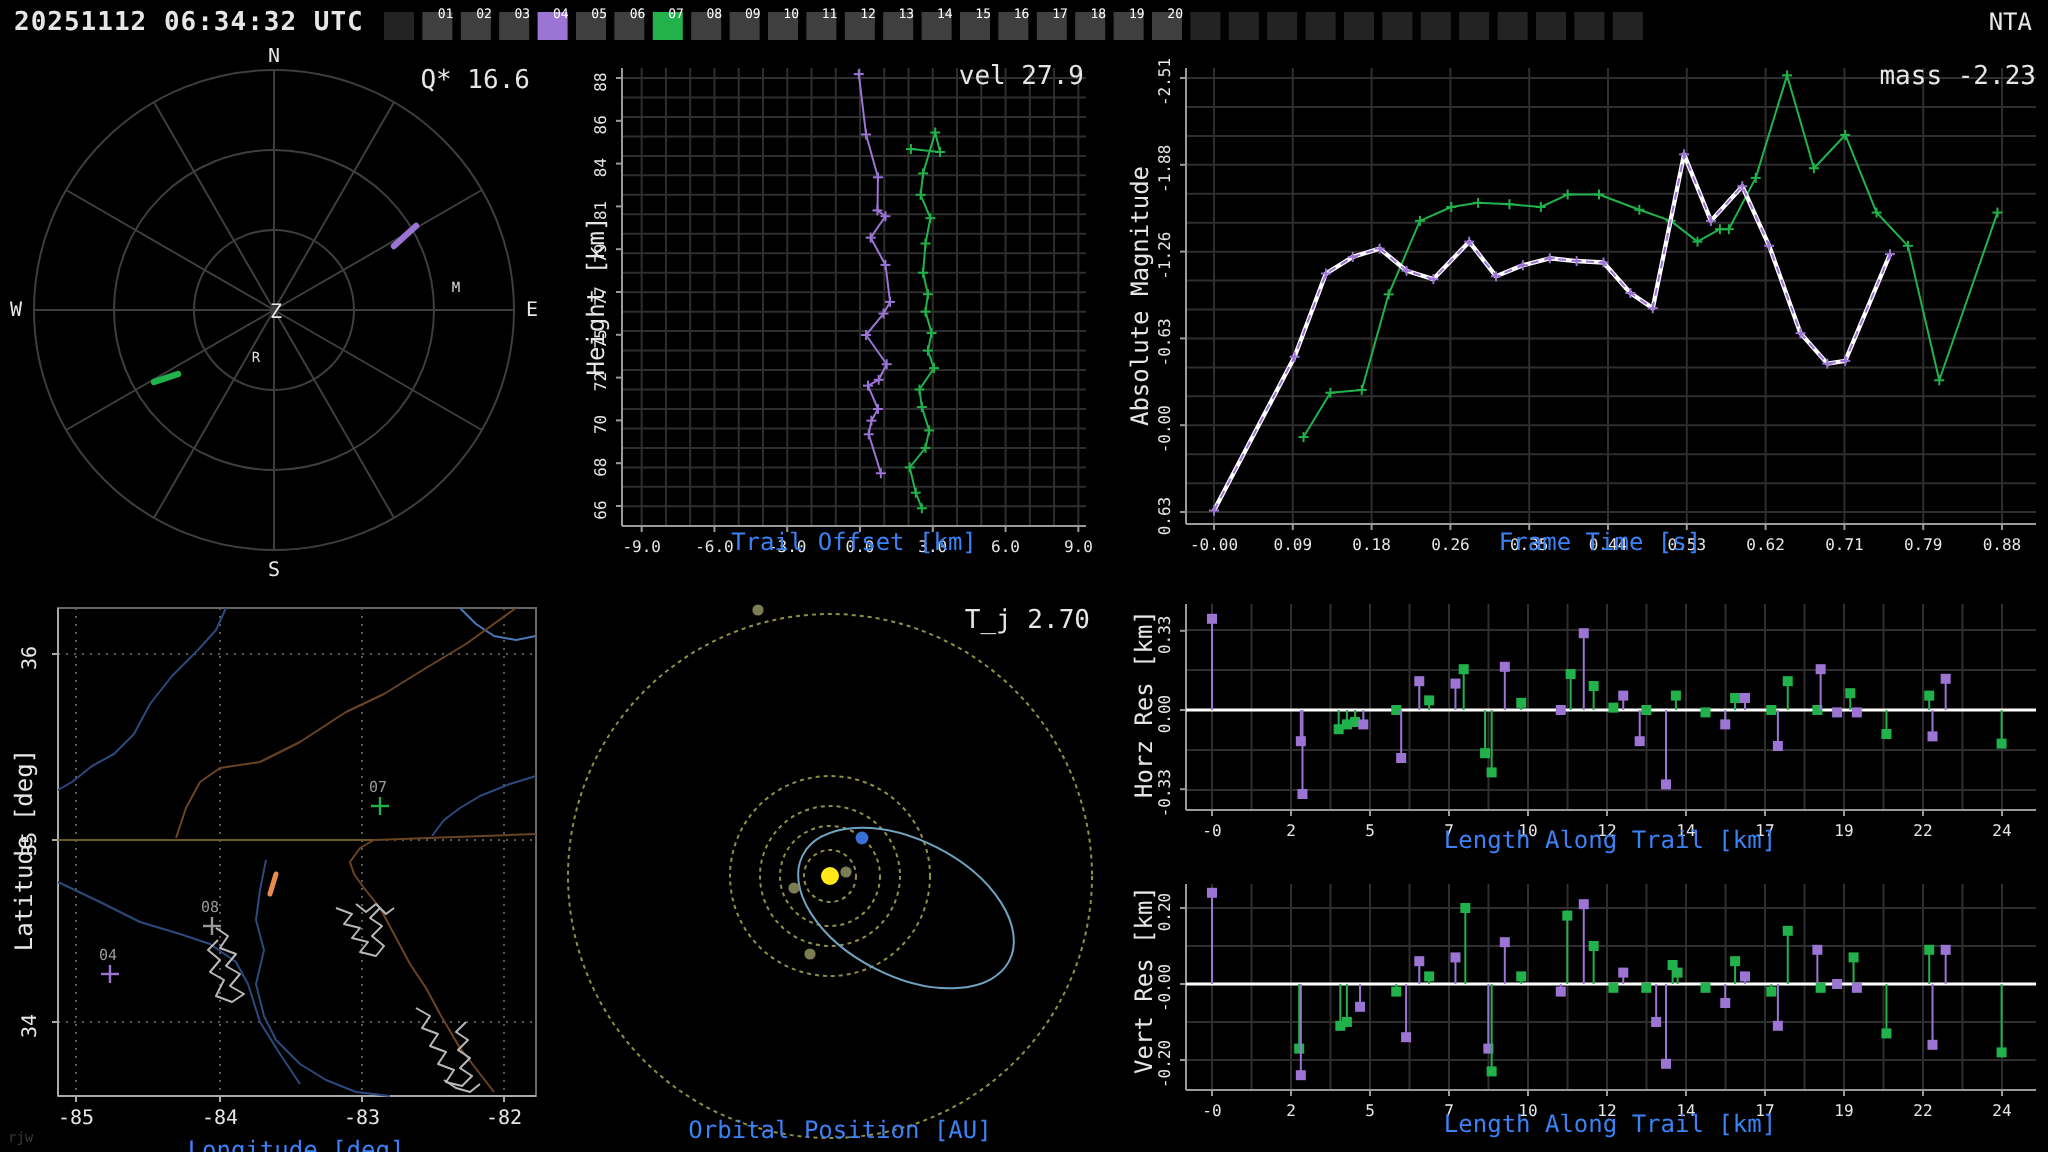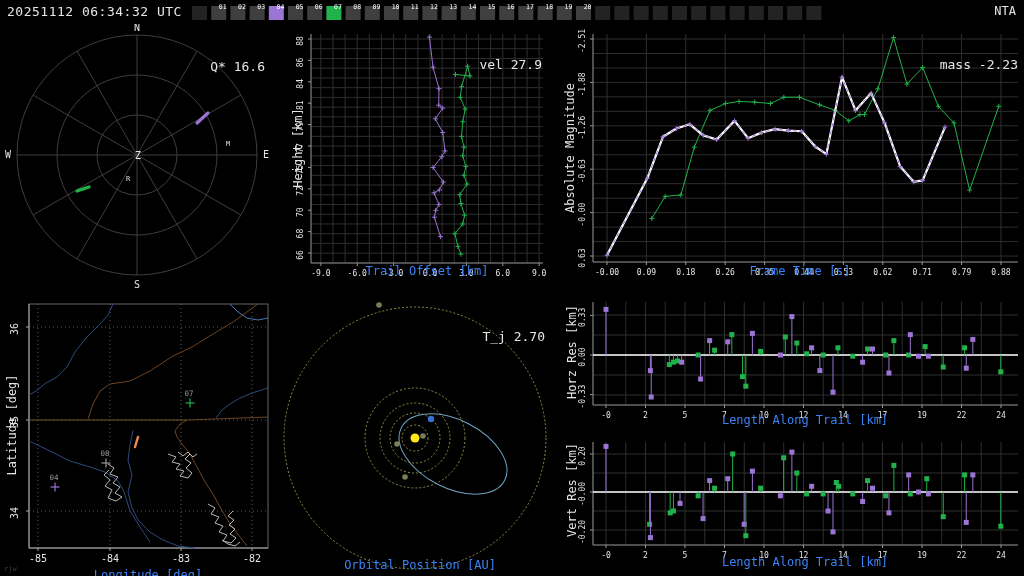--- a/index.html
+++ b/index.html
@@ -1,23 +1,23 @@
 <!DOCTYPE html>
 <html><head>
 <meta charset="utf-8">
 <style>
   html,body{margin:0;padding:0;background:#000;width:1024px;height:576px;overflow:hidden;}
   body{font-family:"DejaVu Sans Mono","Liberation Mono",monospace;color:#e6e6e6;position:relative;}
   #app{position:absolute;inset:0;background:#000;}
   .topbar{position:absolute;left:0;top:0;width:1024px;height:24px;}
-  .clock{position:absolute;left:7px;top:4px;font-size:13px;letter-spacing:.5px;white-space:nowrap;}
+  .clock{position:absolute;left:7px;top:4px;font-size:13px;letter-spacing:.5px;white-space:nowrap;font-weight:bold;}
   .station{position:absolute;right:8px;top:4px;font-size:12px;white-space:nowrap;}
   .panelsvg{position:absolute;display:block;}
   .cap{position:absolute;transform:translateX(-50%);font-size:12px;white-space:nowrap;color:#3b82f6;}
-  .badge{position:absolute;font-size:13px;white-space:nowrap;color:#e6e6e6;margin-top:26px;}
+  .badge{position:absolute;font-size:13px;white-space:nowrap;color:#e6e6e6;}
   .ylab{position:absolute;transform:translate(-50%,-50%) rotate(-90deg);font-size:12px;white-space:nowrap;color:#e6e6e6;}
   .wm{position:absolute;left:4px;top:565px;font-size:7px;color:#3a3a3a;}
 </style>
 </head>
 <body>
 
 <div id="app">
   <div class="topbar">
     <span class="clock">20251112 06:34:32 UTC</span>
     <svg id="slots" class="panelsvg" style="left:190px;top:0" width="640" height="24">

